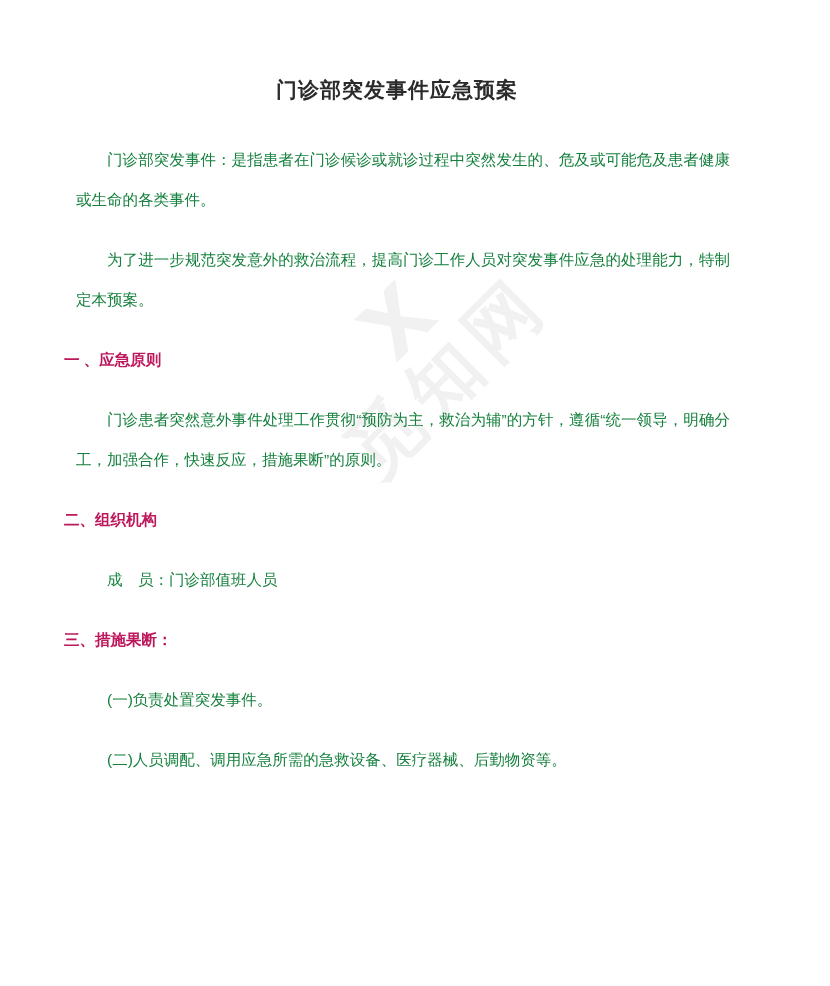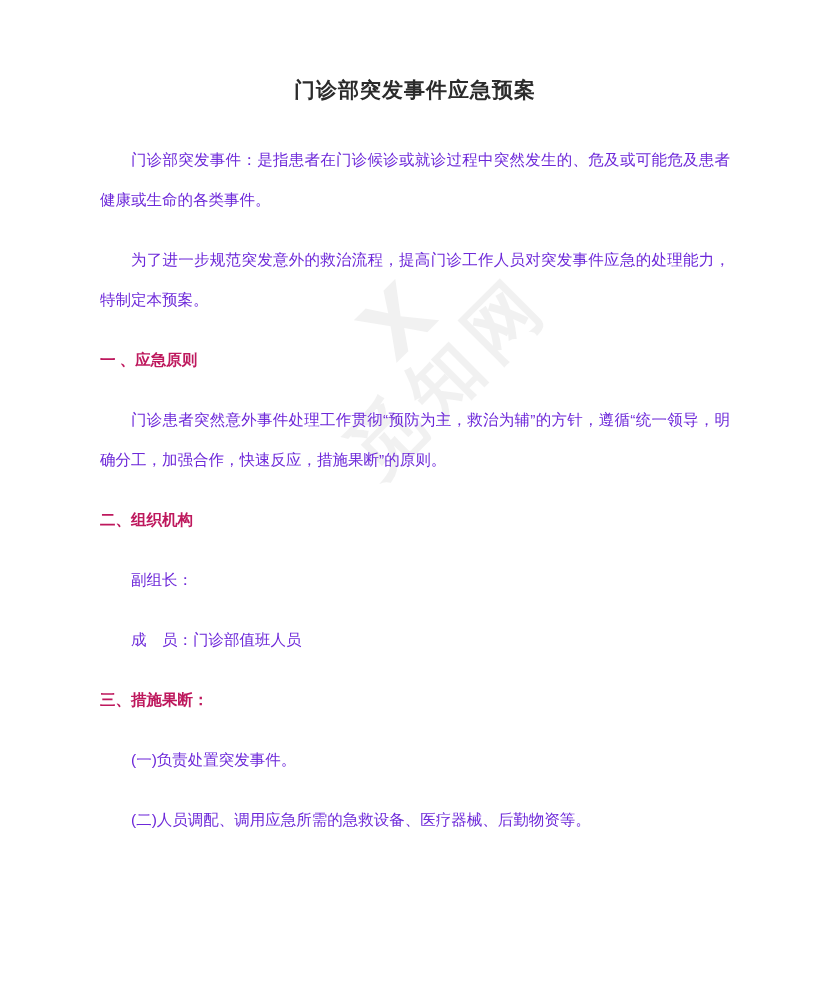--- a/index.html
+++ b/index.html
@@ -13,35 +13,35 @@
   .page {
     position: relative;
     width: 830px;
     height: 986px;
     background: #ffffff;
     overflow: hidden;
   }
   .content {
     position: relative;
     z-index: 2;
-    padding: 76px 100px 0 100px;
+    padding: 76px 100px 0 64px;
   }
   .doc-title {
     font-size: 21px;
     font-weight: 700;
     color: #2b2b2b;
     text-align: center;
     margin: 0 0 36px 0;
     letter-spacing: 1px;
   }
   .para {
     font-size: 15.5px;
     line-height: 40px;
-    color: #6d28d9;
-    margin: 0 0 20px 0;
+    color: #15803d;
+    margin: 0 0 20px 12px;
     text-indent: 2em;
     text-align: justify;
   }
   .heading {
     font-size: 15.5px;
     line-height: 40px;
     font-weight: 700;
     color: #be185d;
     margin: 0 0 20px 0;
     text-indent: 0;
@@ -91,21 +91,20 @@
 
     <p class="para">为了进一步规范突发意外的救治流程，提高门诊工作人员对突发事件应急的处理能力，特制定本预案。</p>
 
     <h2 class="heading">一 、应急原则</h2>
 
     <p class="para">门诊患者突然意外事件处理工作贯彻“预防为主，救治为辅”的方针，遵循“统一领导，明确分工，加强合作，快速反应，措施果断”的原则。</p>
 
     <h2 class="heading">二、组织机构</h2>
 
 
-    <p class="para">副组长：</p>
 
     <p class="para">成　员：门诊部值班人员</p>
 
     <h2 class="heading">三、措施果断：</h2>
 
     <p class="para">(一)负责处置突发事件。</p>
 
     <p class="para">(二)人员调配、调用应急所需的急救设备、医疗器械、后勤物资等。</p>
 
   </div>

